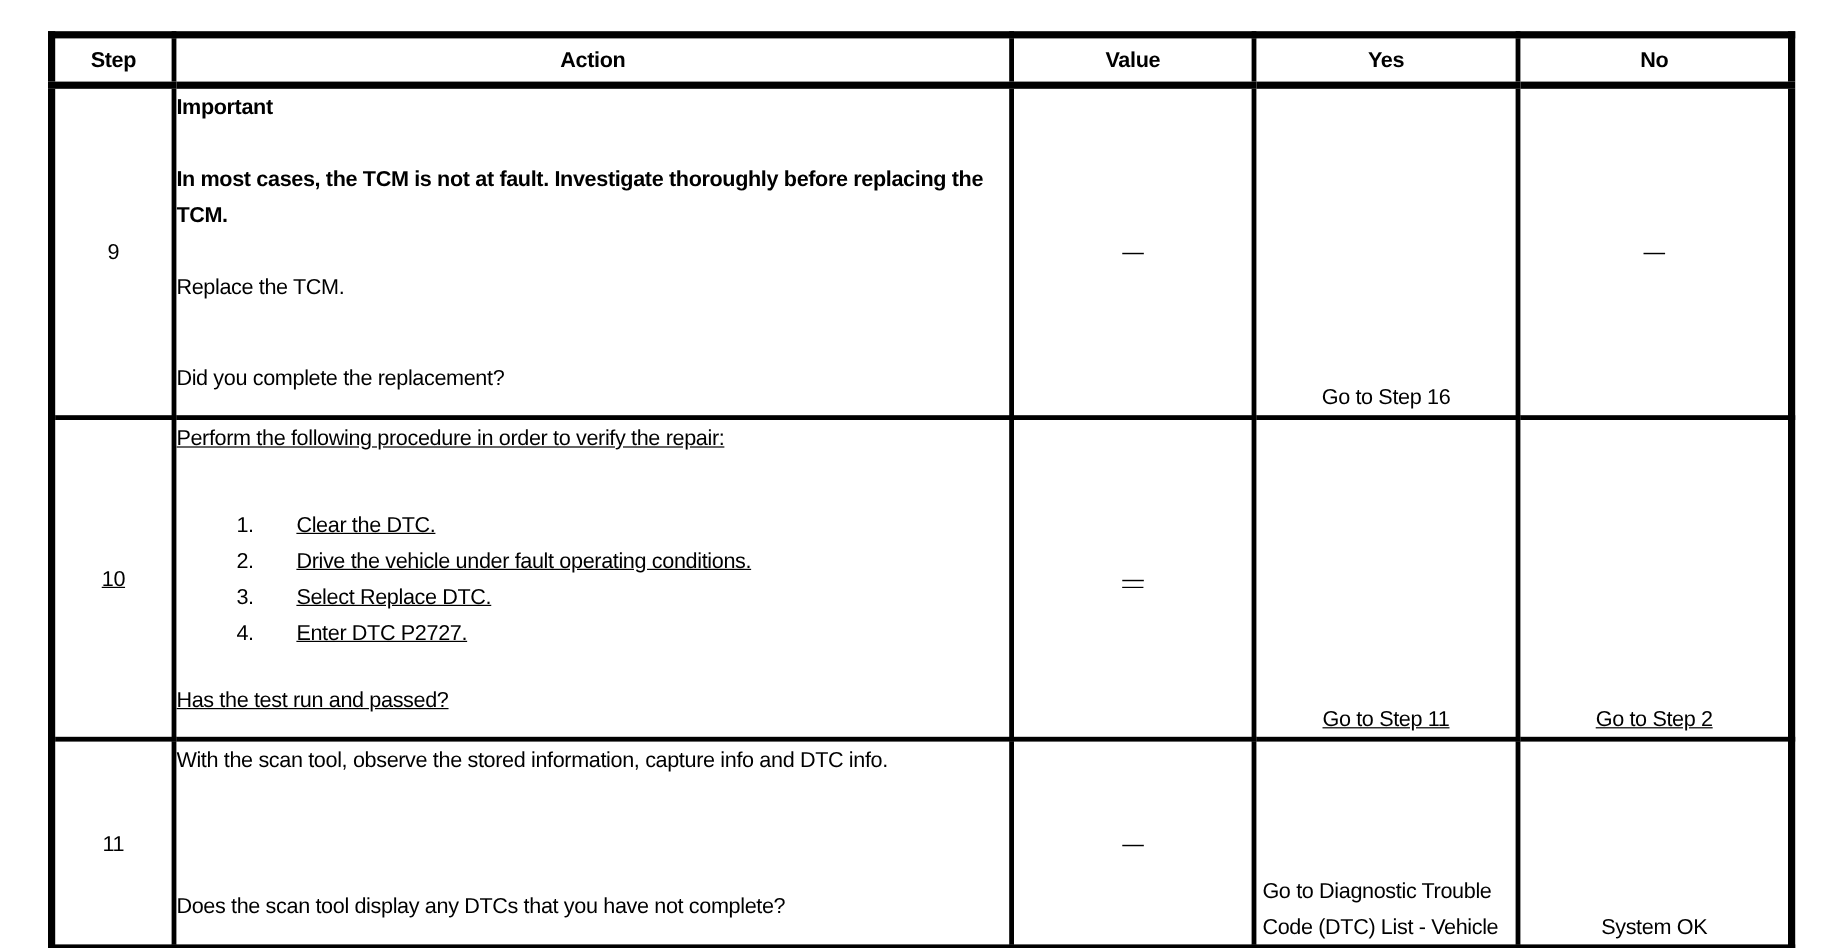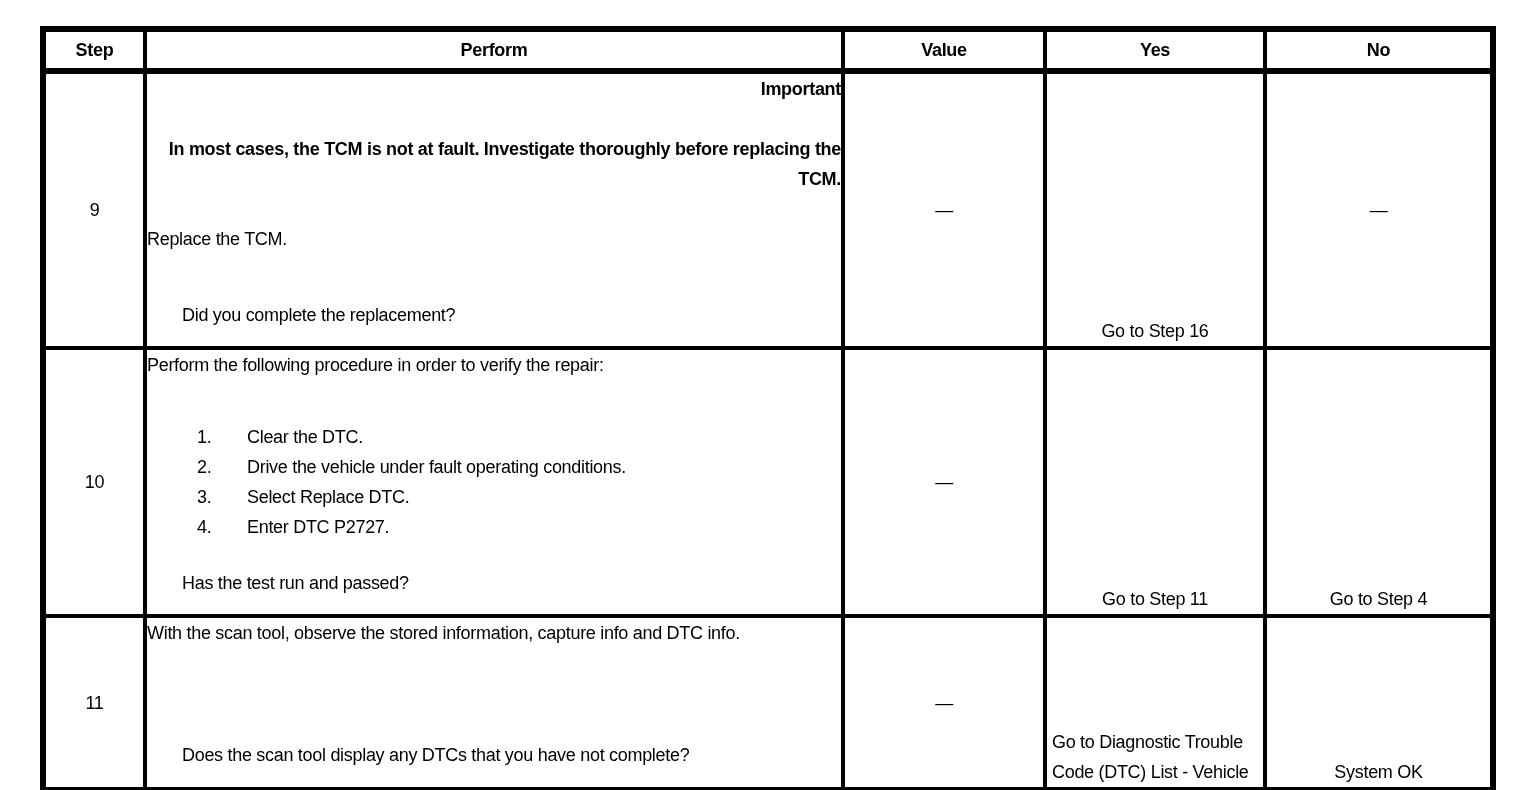--- a/index.html
+++ b/index.html
@@ -37,43 +37,43 @@
   }
   table.diag thead th {
     border-bottom: 6px solid #000;
     font-weight: bold;
     text-align: center;
     vertical-align: middle;
     height: 36px;
   }
   
   tr.row-9  > td { height: 272px; }
-  tr.row-10 > td { height: 264px; }
+  tr.row-10 > td { height: 264px; text-decoration: underline; }
   tr.row-11 > td { height: 169px; }
 
   td.step-cell {
     text-align: center;
     vertical-align: middle;
   }
   td.action-cell {
     vertical-align: top;
     padding: 5px 4px 6px 5px;
   }
   .action-flex {
     display: flex;
     flex-direction: column;
   }
   tr.row-9  .action-flex { height: 256px; }
   tr.row-10 .action-flex { height: 248px; }
   tr.row-11 .action-flex { height: 152px; gap: 32px; }
 
   .para { margin: 0; }
-  .para.bold { font-weight: bold; text-align: right; }
+  .para.bold { font-weight: bold; }
   .gap-line { margin-top: 30px; }       
-  .bottom-question { margin-top: auto; padding-left: 35px; }
+  .bottom-question { margin-top: auto; }
 
   .num-list { margin-top: 42px; }
   .li { margin-left: 50px; }
   .li-num { display: inline-block; width: 50px; }
 
   td.value-cell {
     text-align: center;
     vertical-align: middle;
   }
   td.result-cell {
@@ -98,21 +98,21 @@
     <colgroup>
       <col style="width:102px">
       <col style="width:698px">
       <col style="width:202px">
       <col style="width:220px">
       <col style="width:228px">
     </colgroup>
     <thead>
       <tr>
         <th>Step</th>
-        <th>Perform</th>
+        <th>Action</th>
         <th>Value</th>
         <th>Yes</th>
         <th>No</th>
       </tr>
     </thead>
     <tbody>
 
       <tr class="row-9">
         <td class="step-cell">9</td>
         <td class="action-cell">
@@ -145,21 +145,21 @@
               </div>
               <div class="li">
                 <span class="li-num">4.</span><span>Enter DTC P2727.</span>
               </div>
             </div>
             <p class="para bottom-question">Has the test run and passed?</p>
           </div>
         </td>
         <td class="value-cell">—</td>
         <td class="result-cell">Go to Step 11</td>
-        <td class="result-cell">Go to Step 4</td>
+        <td class="result-cell">Go to Step 2</td>
       </tr>
 
       <tr class="row-11">
         <td class="step-cell">11</td>
         <td class="action-cell">
           <div class="action-flex">
             <p class="para">With the scan tool, observe the stored information, capture info and DTC info.</p>
             <p class="para bottom-question">Does the scan tool display any DTCs that you have not complete?</p>
           </div>
         </td>

